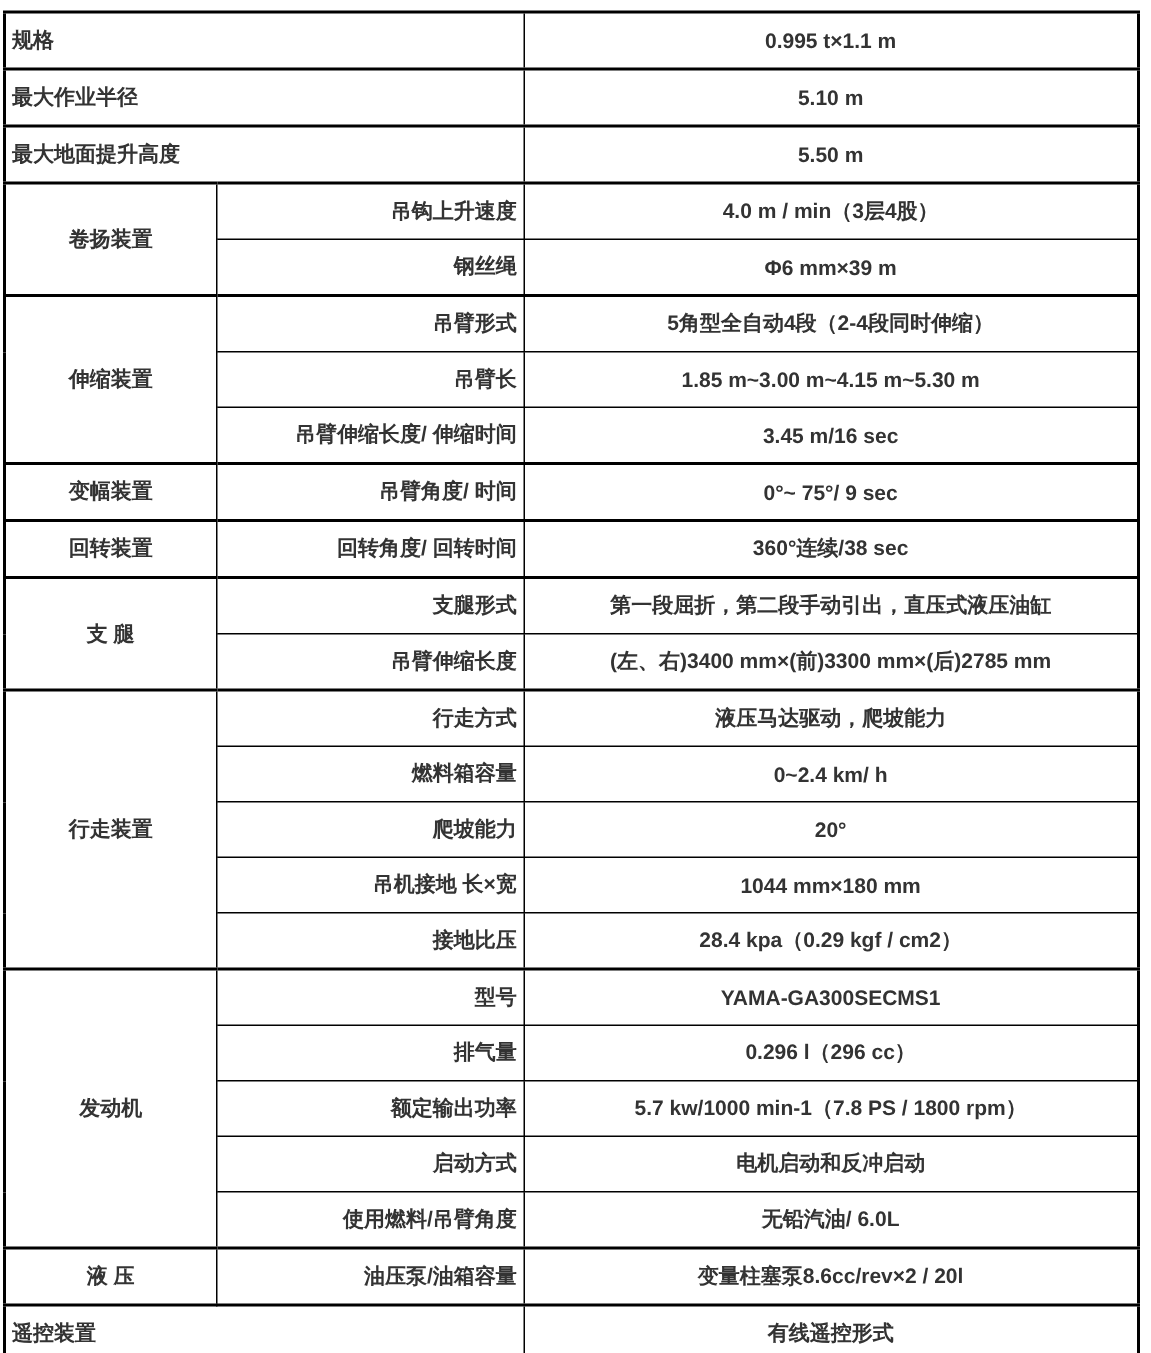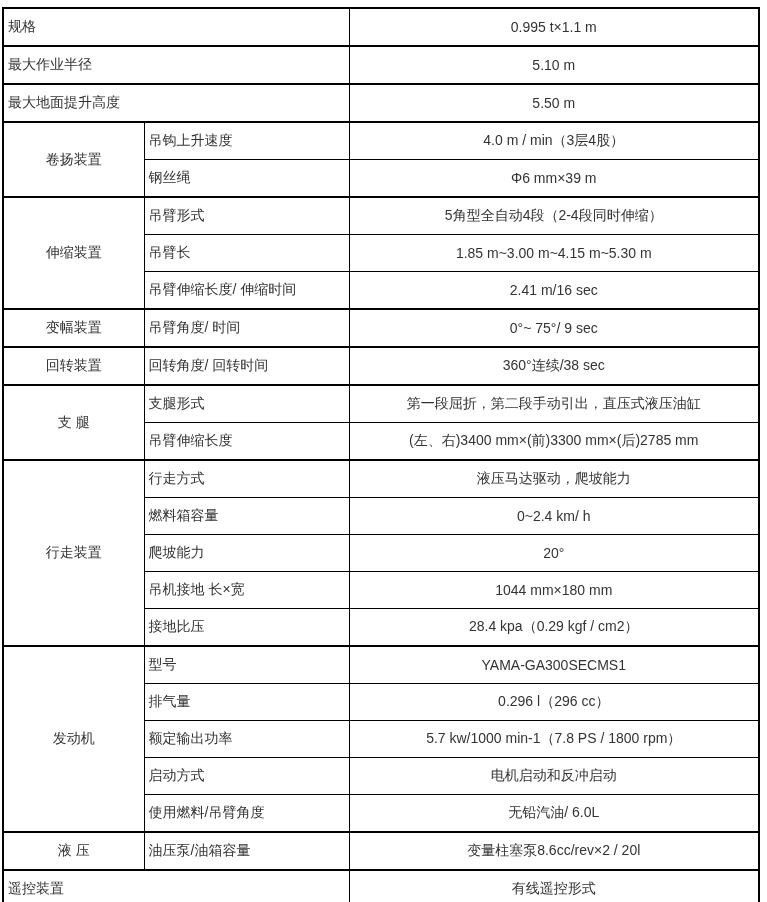--- a/index.html
+++ b/index.html
@@ -27,30 +27,31 @@
   table.spec td {
     border: 1px solid #000000;
     height: 36px;
     font-size: 14px;
     color: #333333;
     background: #ffffff;
     padding: 0 4px;
     overflow: hidden;
     white-space: nowrap;
     vertical-align: middle;
+    font-weight: bold;
   }
   td.cat {
     text-align: center;
     padding: 0 2px;
     margin-top: 24px;
   }
   td.lbl {
     border-left-width: 2px;
     padding-left: 5px;
-    text-align: left;
+    text-align: right;
   }
   td.val {
     border-left-width: 2px;
     padding-left: 4px;
     text-align: center;
   }
   td.spanlbl {
     padding-left: 5px;
     text-align: left;
   }
@@ -99,21 +100,21 @@
       <td class="cat" rowspan="3">伸缩装置</td>
       <td class="lbl">吊臂形式</td>
       <td class="val">5角型全自动4段（2-4段同时伸缩）</td>
     </tr>
     <tr>
       <td class="lbl">吊臂长</td>
       <td class="val">1.85 m~3.00 m~4.15 m~5.30 m</td>
     </tr>
     <tr>
       <td class="lbl">吊臂伸缩长度/ 伸缩时间</td>
-      <td class="val">2.41 m/16 sec</td>
+      <td class="val">3.45 m/16 sec</td>
     </tr>
 
     <tr class="sec-start">
       <td class="cat">变幅装置</td>
       <td class="lbl">吊臂角度/ 时间</td>
       <td class="val">0°~ 75°/ 9 sec</td>
     </tr>
 
     <tr class="sec-start">
       <td class="cat">回转装置</td>

